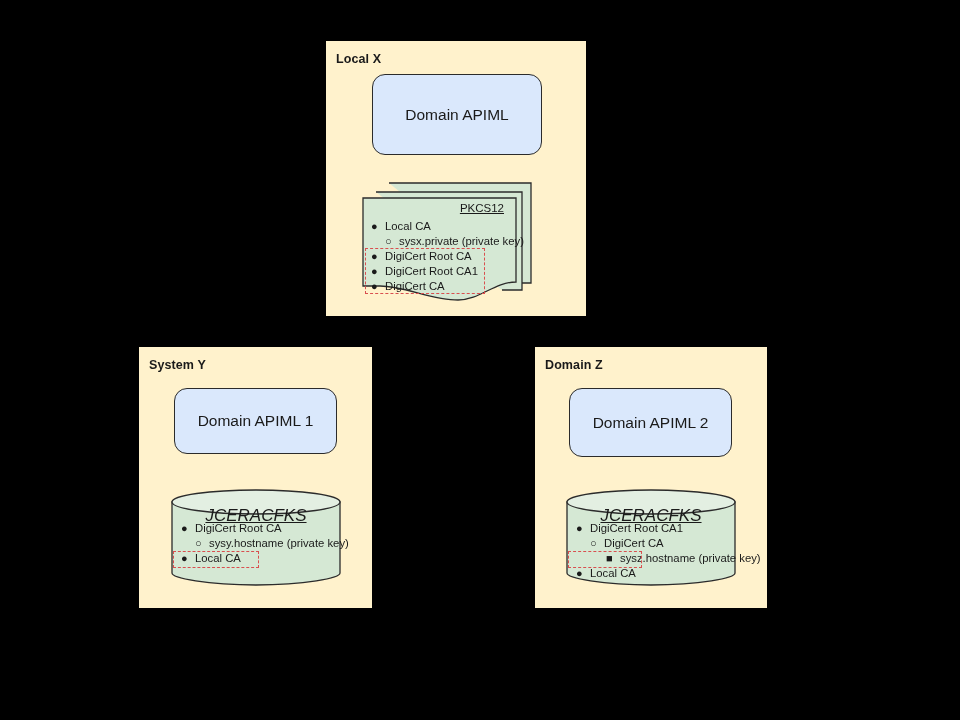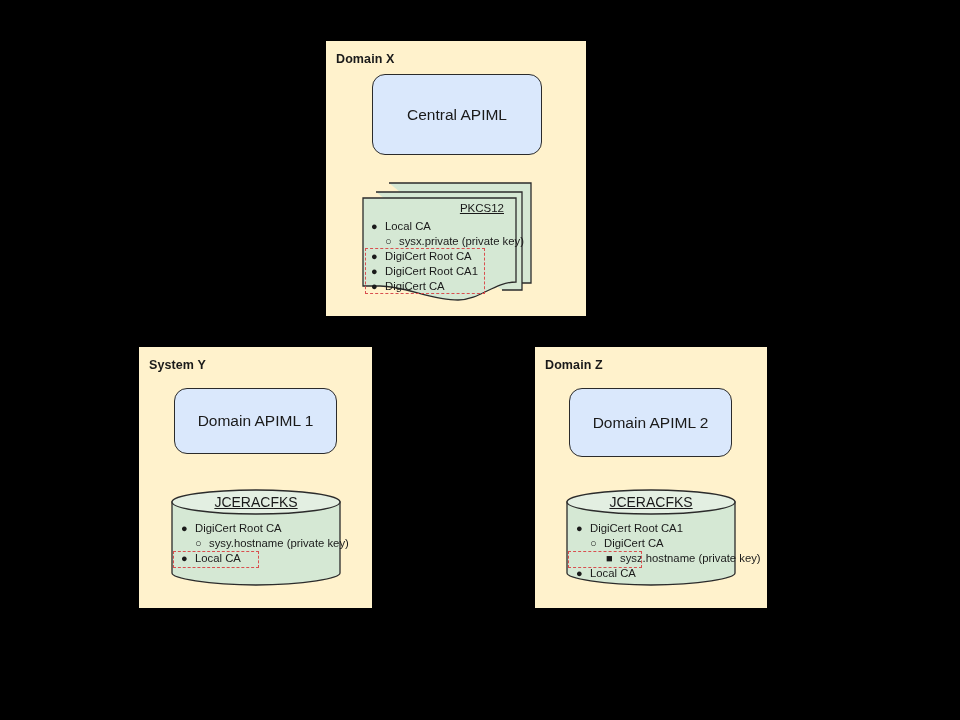--- a/index.html
+++ b/index.html
@@ -87,26 +87,27 @@
     width: 150px;
   }
 
   
   .cylinder {
     position: absolute;
   }
   .cylinder svg { position: absolute; left: 0; top: 0; }
   .cyl-title {
     position: absolute;
-    top: 5px;
+    top: 17px;
     width: 100%;
     text-align: center;
-    font-size: 14px;
-    color: #1a1a1a;
-    white-space: nowrap;
+    font-size: 17px;
+    color: #1a1a1a;
+    white-space: nowrap;
+    font-style: italic;
   }
   .cyl-title span { text-decoration: underline; }
   .cyl-list {
     position: absolute;
     left: 6px;
     top: 32px;
     width: 95%;
   }
   #keystore-y { left: 171px; top: 489px; width: 170px; height: 97px; }
   #keystore-z { left: 566px; top: 489px; width: 170px; height: 97px; }
@@ -172,25 +173,25 @@
     <line x1="256" y1="346" x2="256" y2="384" stroke="#1a1a1a" stroke-width="1.5" marker-end="url(#ah)"></line>
 
     <line x1="655" y1="346" x2="655" y2="384" stroke="#1a1a1a" stroke-width="1.5" marker-end="url(#ah)"></line>
 
     <line x1="256" y1="492" x2="256" y2="459" stroke="#1a1a1a" stroke-width="1.5" marker-end="url(#ah)"></line>
 
     <line x1="652" y1="492" x2="657" y2="462" stroke="#1a1a1a" stroke-width="1.5" marker-end="url(#ah)"></line>
   </svg>
 
   <div class="system-box" id="system-x">
-    <div class="system-title">Domain X</div>
+    <div class="system-title">Local X</div>
   </div>
 
   <div class="apiml" id="central-apiml">
-    <span>Central APIML</span>
+    <span>Domain APIML</span>
   </div>
 
   <div id="doc-stack">
     <svg width="170" height="123" viewBox="0 0 170 123">
 
       <path d="M27,5 L169,5 L169,105 L150,105" fill="#d5e8d4" stroke="#2b2b2b" stroke-width="1.3"></path>
 
       <path d="M14,14 L160,14 L160,112 L140,112" fill="#d5e8d4" stroke="#2b2b2b" stroke-width="1.3"></path>
 
       <path d="M1,20 L154,20 L154,104

